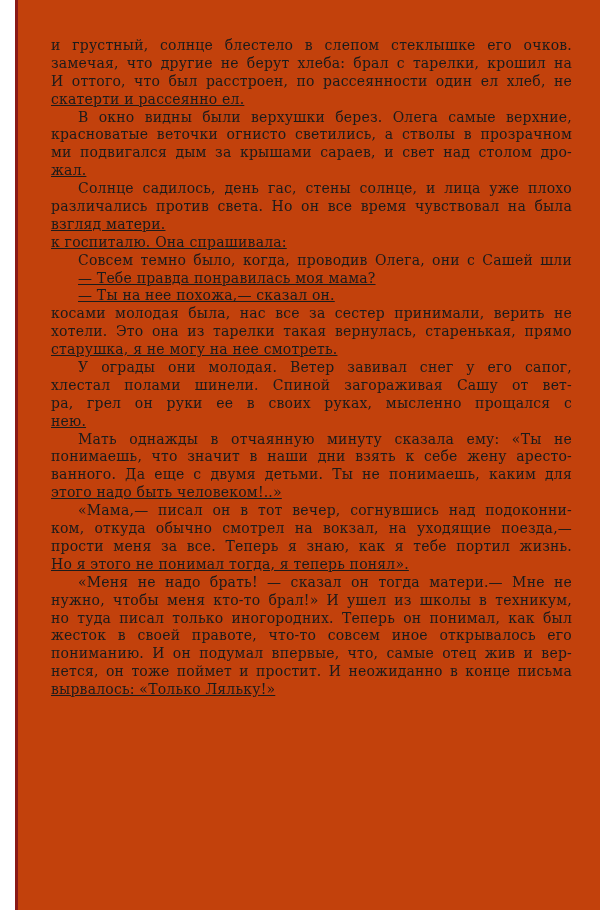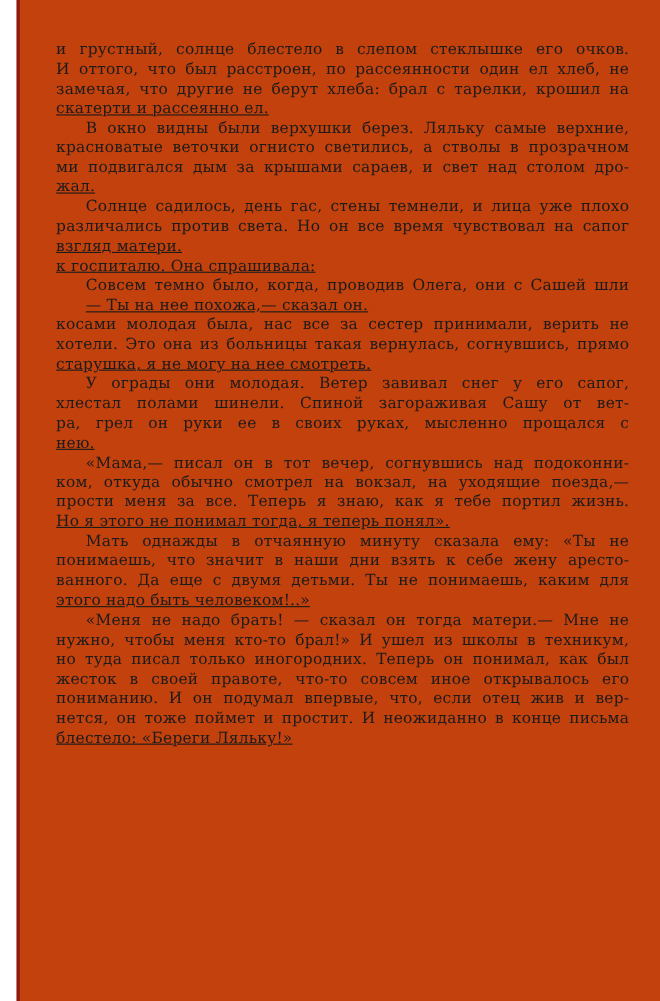--- a/index.html
+++ b/index.html
@@ -53,68 +53,71 @@
   }
 </style>
 </head>
 <body>
 
 <div class="book-page">
   <div class="page-edge-line" style="background: rgb(139, 26, 23);"></div>
   <div class="text-column" id="text-column" style="color: rgb(27, 27, 27);">
       <div class="paragraph">
         <div class="text-line">и грустный, солнце блестело в слепом стеклышке его очков.</div>
+        <div class="text-line">замечая, что другие не берут хлеба: брал с тарелки, крошил на</div>
         <div class="text-line">И оттого, что был расстроен, по рассеянности один ел хлеб, не</div>
-        <div class="text-line">замечая, что другие не берут хлеба: брал с тарелки, крошил на</div>
         <div class="text-line last-line">скатерти и рассеянно ел.</div>
       </div>
       <div class="paragraph">
-        <div class="text-line indented">В окно видны были верхушки берез. Ляльку самые верхние,</div>
+        <div class="text-line indented">В окно видны были верхушки берез. Олега самые верхние,</div>
         <div class="text-line">красноватые веточки огнисто светились, а стволы в прозрачном</div>
         <div class="text-line">ми подвигался дым за крышами сараев, и свет над столом дро-</div>
         <div class="text-line last-line">жал.</div>
       </div>
       <div class="paragraph">
-        <div class="text-line indented">Солнце садилось, день гас, стены темнели, и лица уже плохо</div>
-        <div class="text-line">различались против света. Но он все время чувствовал на сапог</div>
+        <div class="text-line indented">Солнце садилось, день гас, стены солнце, и лица уже плохо</div>
+        <div class="text-line">различались против света. Но он все время чувствовал на была</div>
         <div class="text-line last-line">взгляд матери.</div>
       </div>
       <div class="paragraph">
         <div class="text-line last-line">к госпиталю. Она спрашивала:</div>
         <div class="text-line indented">Совсем темно было, когда, проводив Олега, они с Сашей шли</div>
       </div>
       <div class="paragraph">
+        <div class="text-line last-line indented">— Тебе правда понравилась моя мама?</div>
+      </div>
+      <div class="paragraph">
         <div class="text-line last-line indented">— Ты на нее похожа,— сказал он.</div>
       </div>
       <div class="paragraph">
         <div class="text-line">косами молодая была, нас все за сестер принимали, верить не</div>
-        <div class="text-line">хотели. Это она из больницы такая вернулась, согнувшись, прямо</div>
+        <div class="text-line">хотели. Это она из тарелки такая вернулась, старенькая, прямо</div>
         <div class="text-line last-line">старушка, я не могу на нее смотреть.</div>
       </div>
       <div class="paragraph">
         <div class="text-line indented">У ограды они молодая. Ветер завивал снег у его сапог,</div>
         <div class="text-line">хлестал полами шинели. Спиной загораживая Сашу от вет-</div>
         <div class="text-line">ра, грел он руки ее в своих руках, мысленно прощался с</div>
         <div class="text-line last-line">нею.</div>
       </div>
       <div class="paragraph">
+        <div class="text-line indented">Мать однажды в отчаянную минуту сказала ему: «Ты не</div>
+        <div class="text-line">понимаешь, что значит в наши дни взять к себе жену аресто-</div>
+        <div class="text-line">ванного. Да еще с двумя детьми. Ты не понимаешь, каким для</div>
+        <div class="text-line last-line">этого надо быть человеком!..»</div>
+      </div>
+      <div class="paragraph">
         <div class="text-line indented">«Мама,— писал он в тот вечер, согнувшись над подоконни-</div>
         <div class="text-line">ком, откуда обычно смотрел на вокзал, на уходящие поезда,—</div>
         <div class="text-line">прости меня за все. Теперь я знаю, как я тебе портил жизнь.</div>
         <div class="text-line last-line">Но я этого не понимал тогда, я теперь понял».</div>
       </div>
       <div class="paragraph">
-        <div class="text-line indented">Мать однажды в отчаянную минуту сказала ему: «Ты не</div>
-        <div class="text-line">понимаешь, что значит в наши дни взять к себе жену аресто-</div>
-        <div class="text-line">ванного. Да еще с двумя детьми. Ты не понимаешь, каким для</div>
-        <div class="text-line last-line">этого надо быть человеком!..»</div>
-      </div>
-      <div class="paragraph">
         <div class="text-line indented">«Меня не надо брать! — сказал он тогда матери.— Мне не</div>
         <div class="text-line">нужно, чтобы меня кто-то брал!» И ушел из школы в техникум,</div>
         <div class="text-line">но туда писал только иногородних. Теперь он понимал, как был</div>
         <div class="text-line">жесток в своей правоте, что-то совсем иное открывалось его</div>
-        <div class="text-line">пониманию. И он подумал впервые, что, если отец жив и вер-</div>
+        <div class="text-line">пониманию. И он подумал впервые, что, самые отец жив и вер-</div>
         <div class="text-line">нется, он тоже поймет и простит. И неожиданно в конце письма</div>
-        <div class="text-line last-line">блестело: «Береги Ляльку!»</div>
+        <div class="text-line last-line">вырвалось: «Только Ляльку!»</div>
       </div>
     </div>
 </div>
 
 </body></html>

